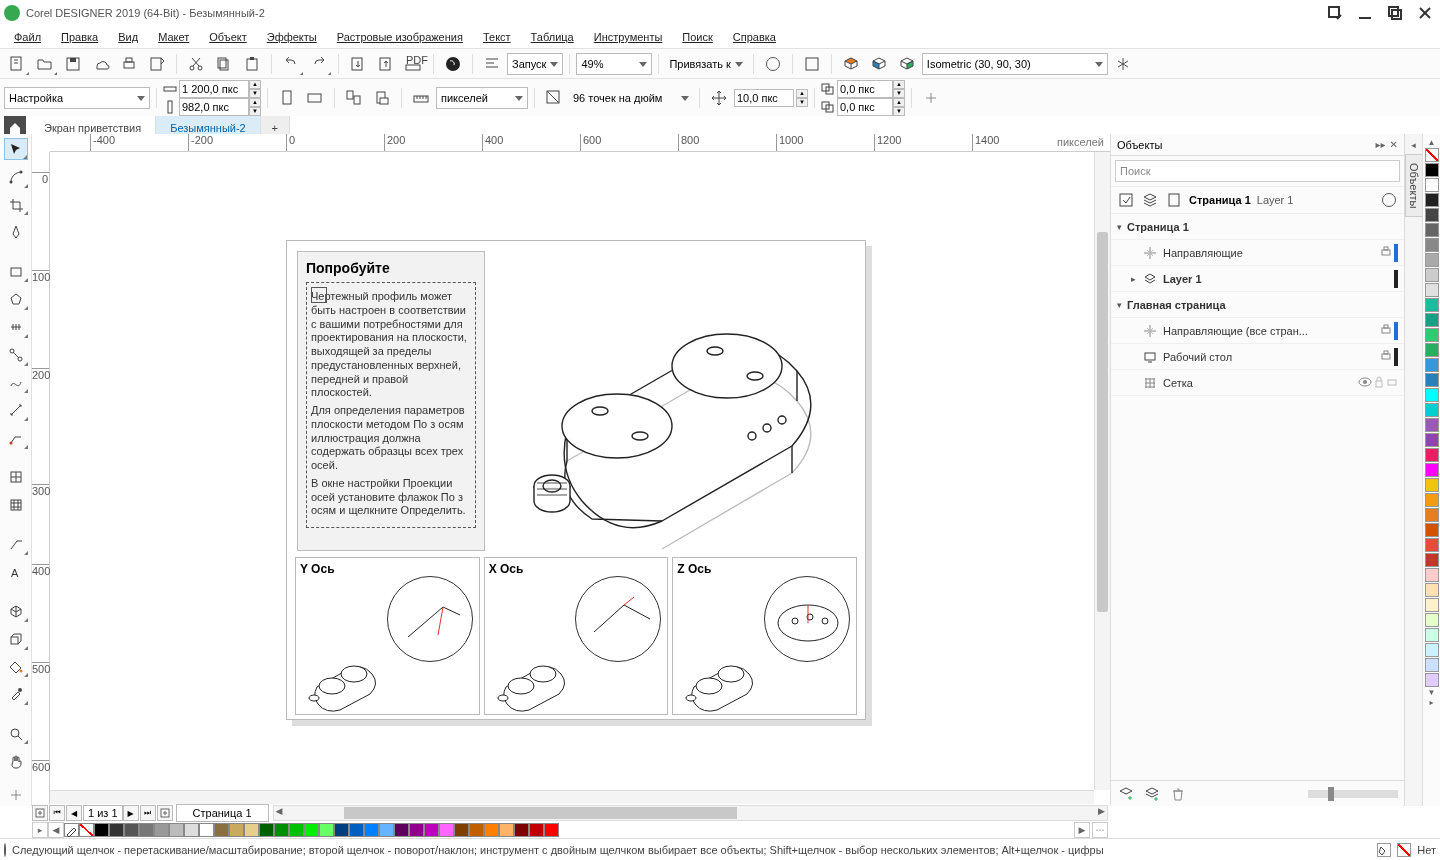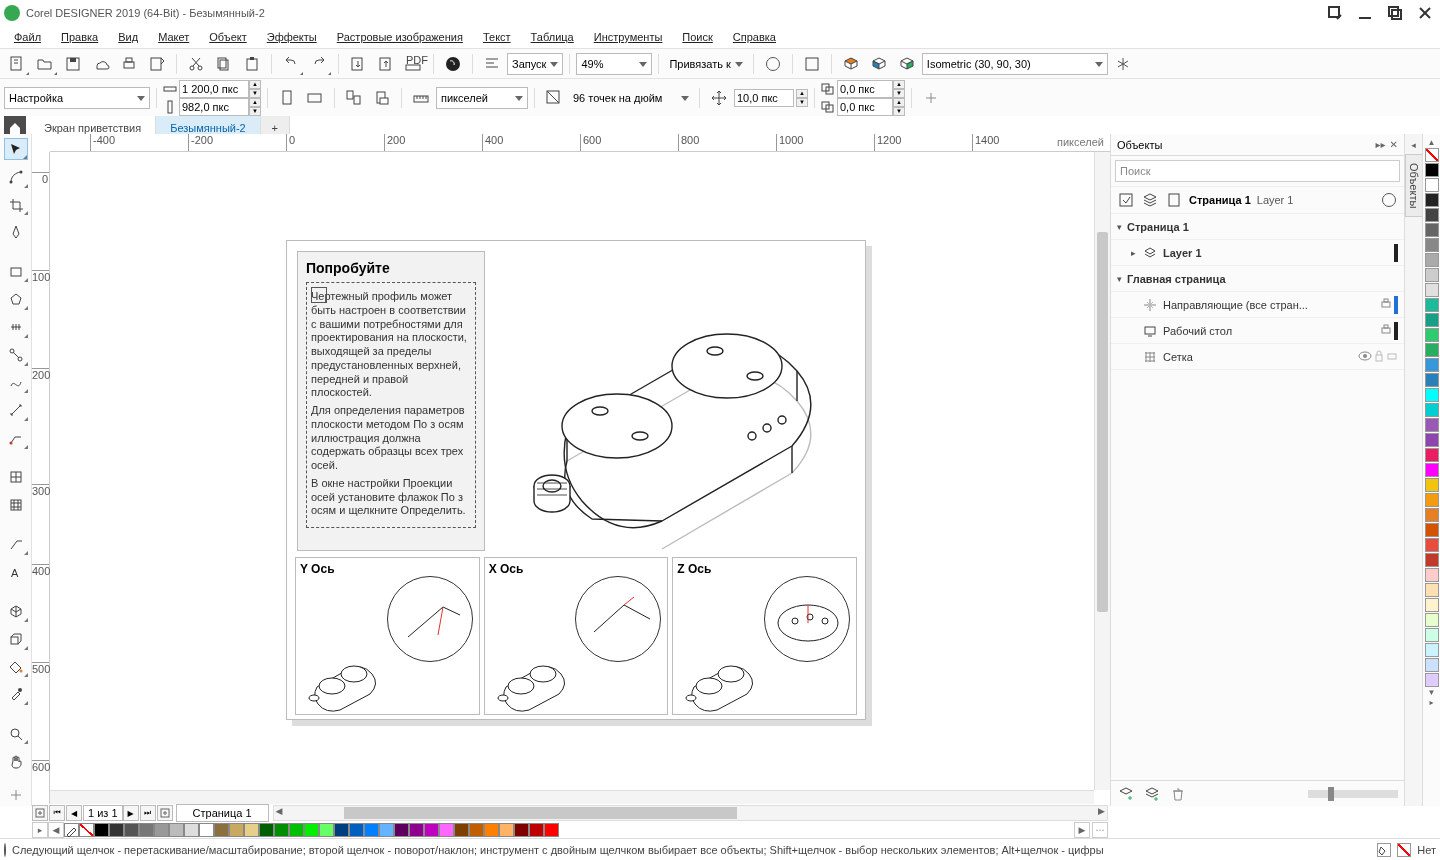--- a/index.html
+++ b/index.html
@@ -776,20 +776,38 @@
         </span>
     </div>
     <div id="rp-tree">
         <div class="treerow">
           <span class="arrow">▾</span>
           <span class="lab" style="font-weight: bold;">Страница 1</span>
           <span class="marks"></span>
         </div>
         <div class="treerow">
           <span class="ind"></span>
+          <span class="arrow"></span>
+          <span class="tico2">
+            <svg width="14" height="14">
+              <path d="M7 1v12M1 7h12" stroke="#888"></path>
+              <path d="M4 4l6 6M10 4l-6 6" stroke="#bbb"></path>
+            </svg>
+          </span>
+          <span class="lab">Направляющие</span>
+          <span class="marks">
+            <span><svg width="12" height="12">
+                <rect x="2" y="4" width="8" height="5" fill="none" stroke="#888"></rect>
+                <rect x="4" y="1" width="4" height="3" fill="none" stroke="#888"></rect>
+              </svg></span>
+            <span class="cbar"></span>
+          </span>
+        </div>
+        <div class="treerow">
+          <span class="ind"></span>
           <span class="arrow">▸</span>
           <span class="tico2">
             <svg width="14" height="14">
               <path d="M7 2l5 3-5 3-5-3zM2 8l5 3 5-3" fill="none" stroke="#444"></path>
             </svg>
           </span>
           <span class="lab" style="font-weight: bold;">Layer 1</span>
           <span class="marks">
             <span class="cbar dk"></span>
           </span>

